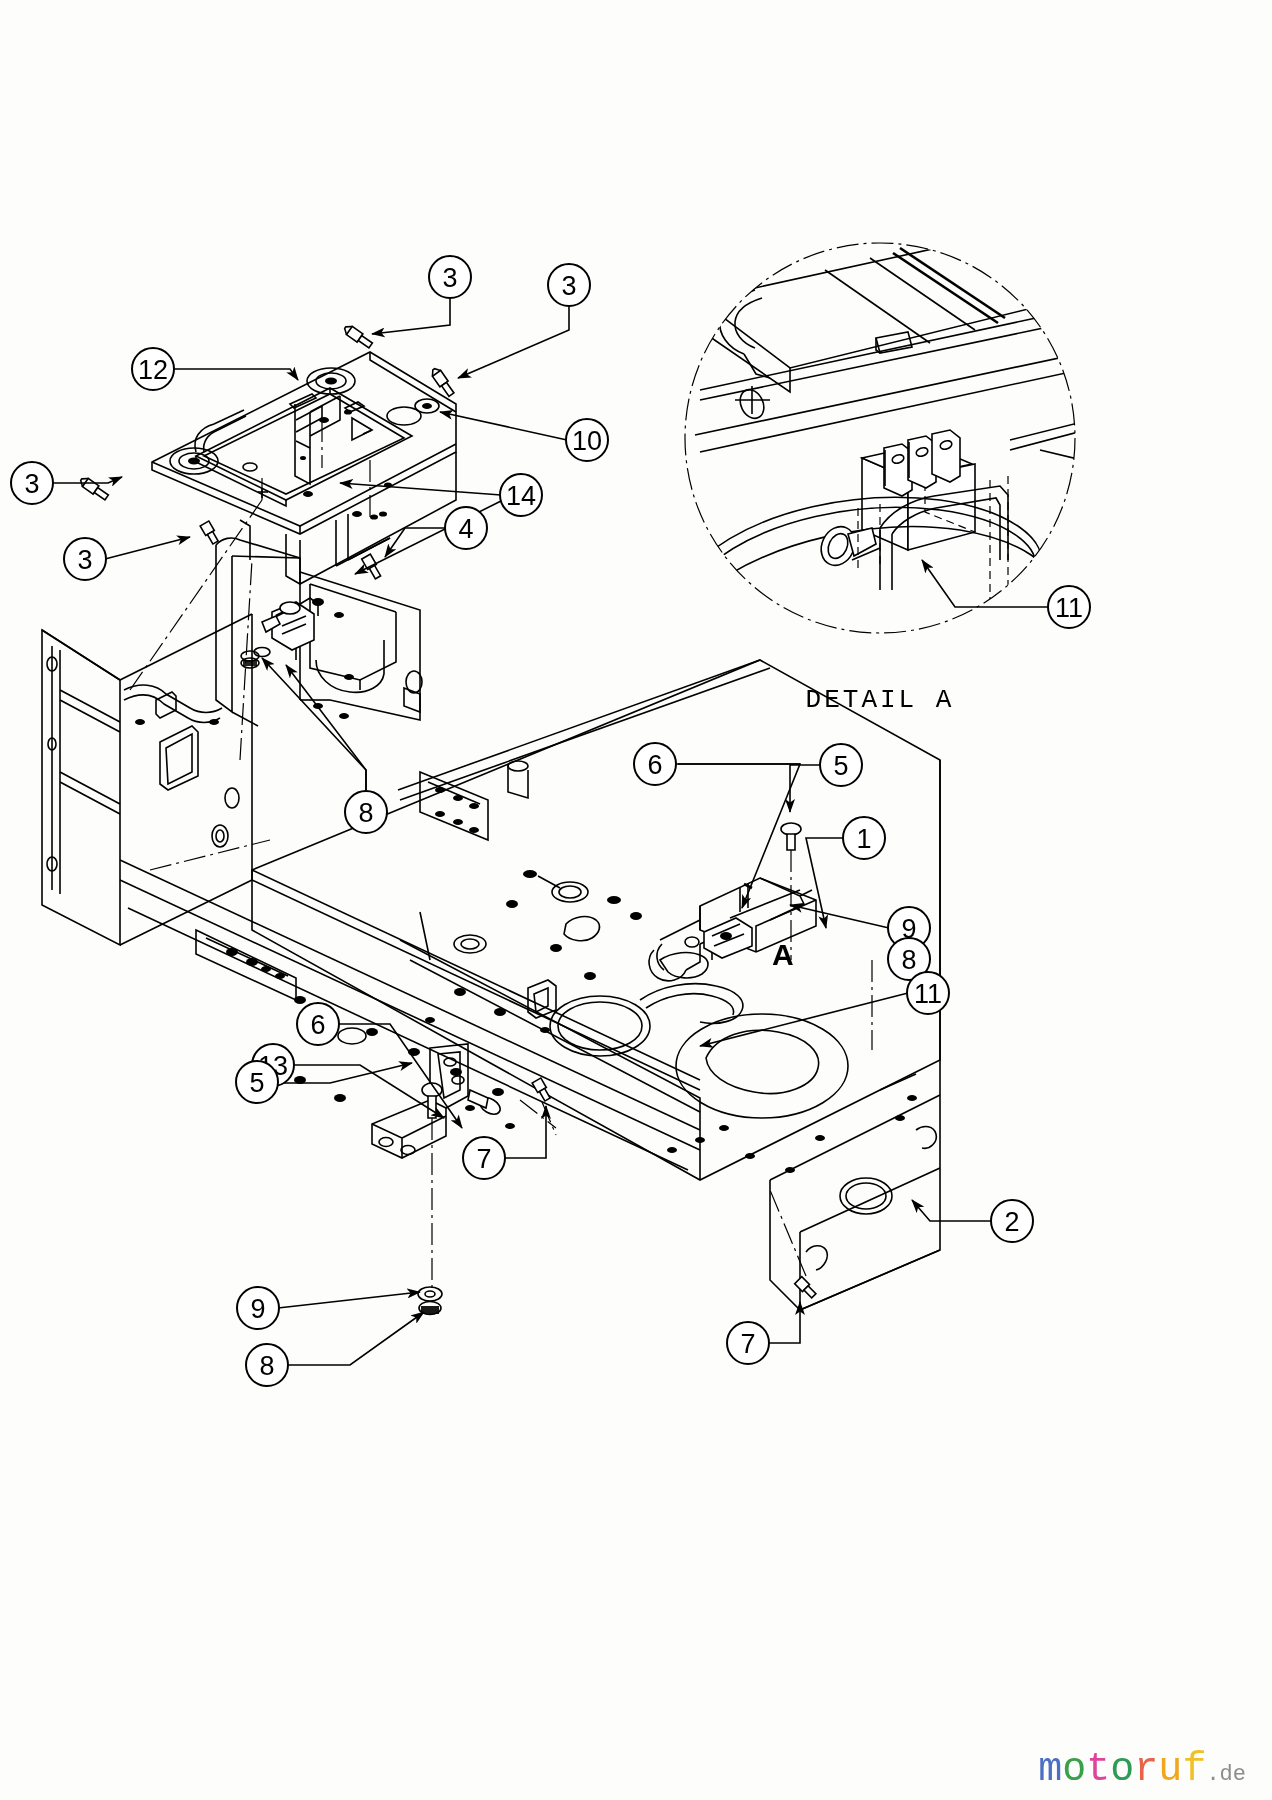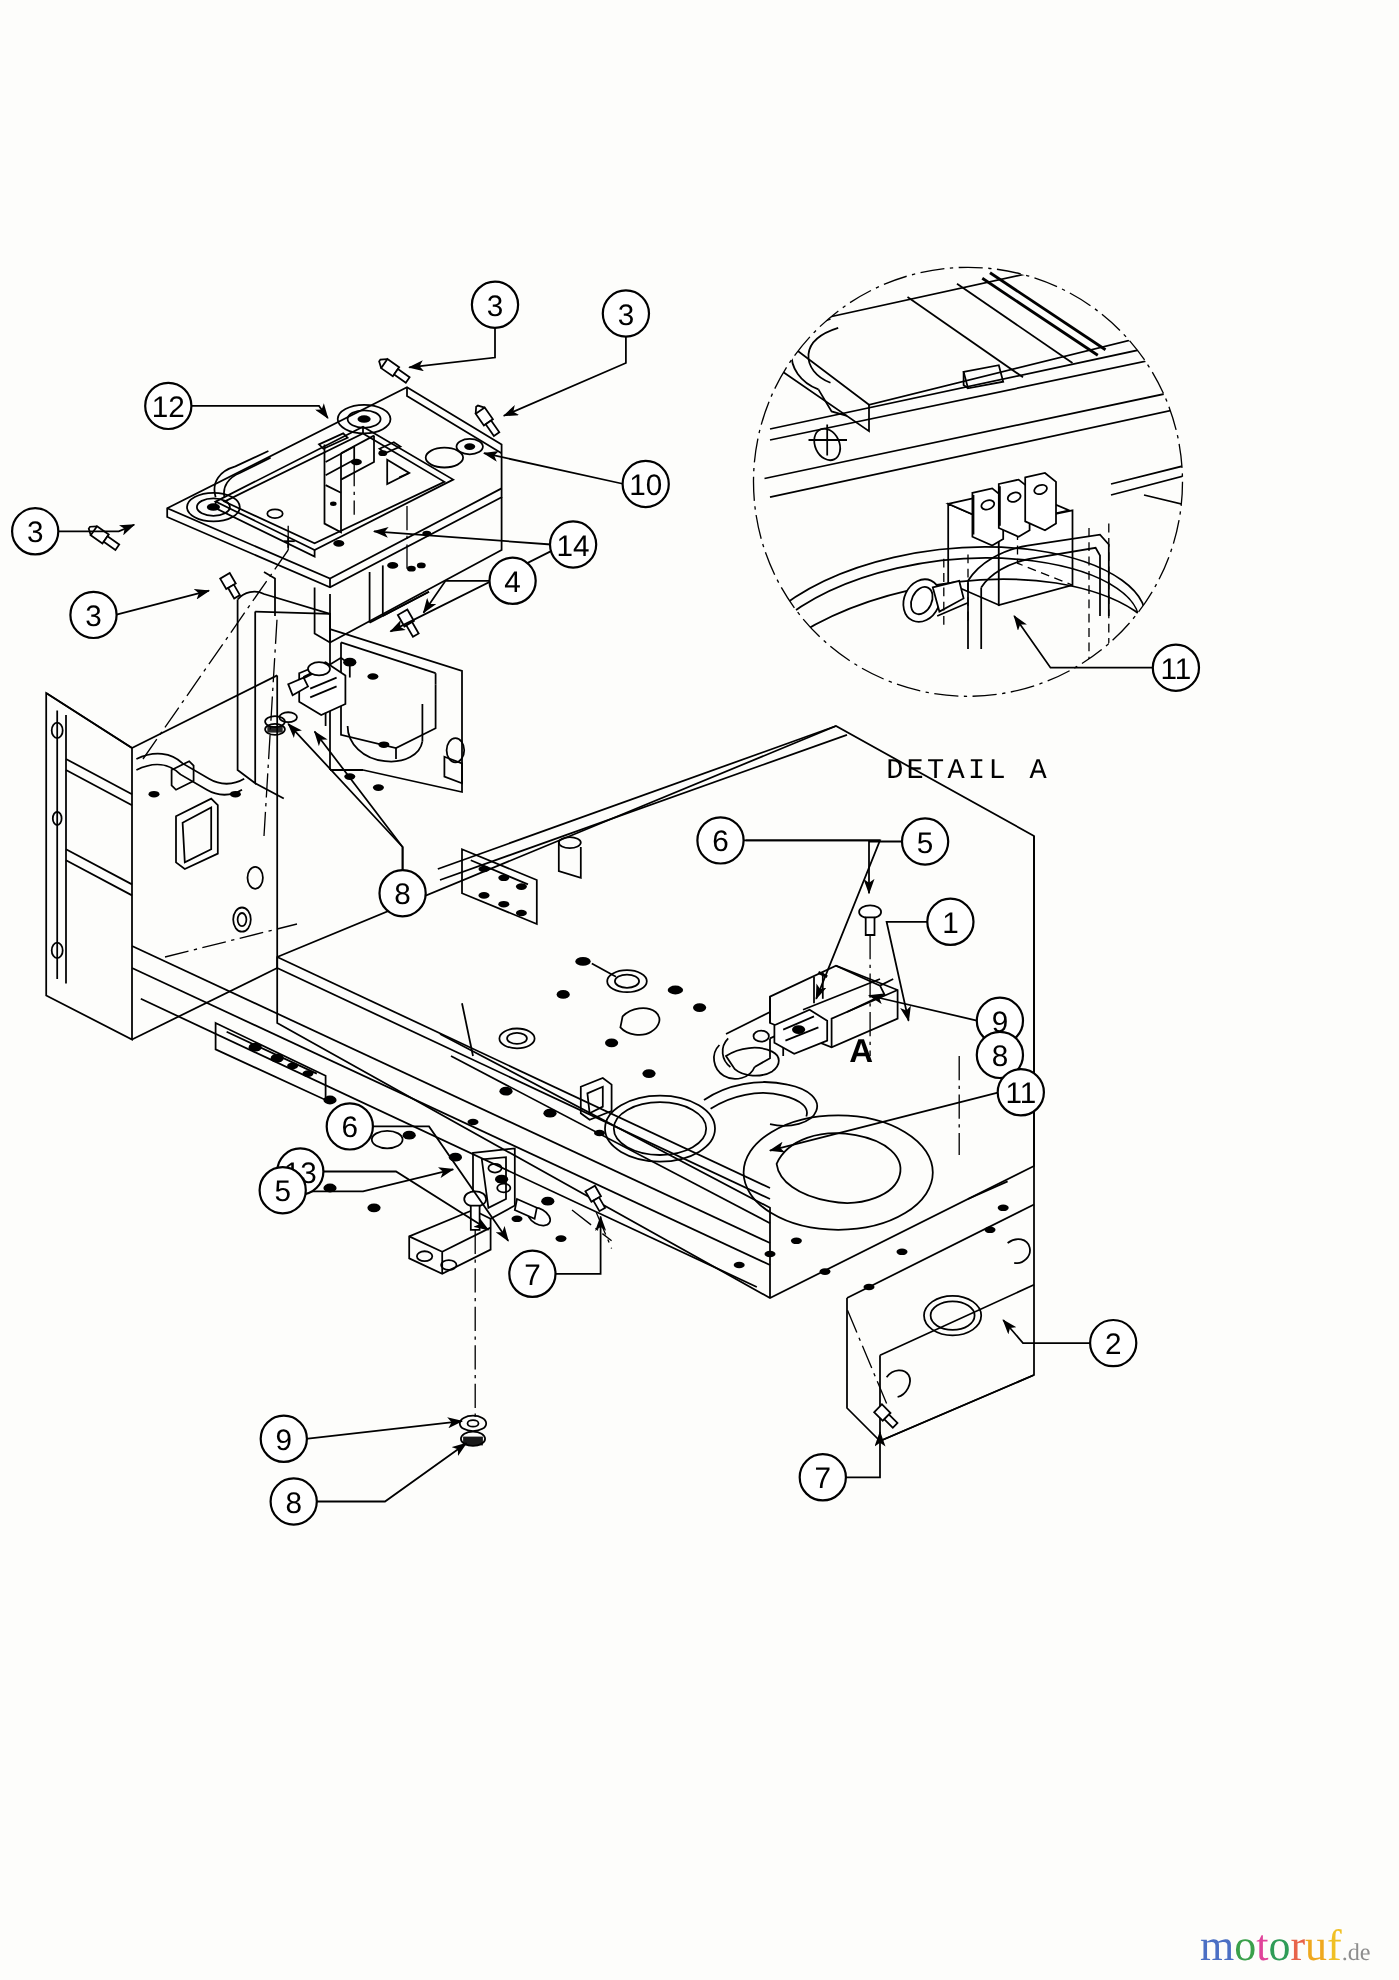--- a/index.html
+++ b/index.html
@@ -31,21 +31,21 @@
     font-family: "Liberation Sans", sans-serif;
     font-size: 46px;
     letter-spacing: 0px;
     color: #000000;
     white-space: nowrap;
   }
   .watermark {
     position: absolute;
     right: 26px;
     bottom: 8px;
-    font-family: Liberation Serif, serif;
+    font-family: Liberation Mono, monospace;
     font-size: 40px;
     white-space: nowrap;
     pointer-events: none;
   }
   .watermark .m { color: #4b6fc4; }
   .watermark .o1 { color: #3aa04a; }
   .watermark .t { color: #e0439a; }
   .watermark .o2 { color: #2e9c57; }
   .watermark .r { color: #e8634a; }
   .watermark .u { color: #efa81e; }

